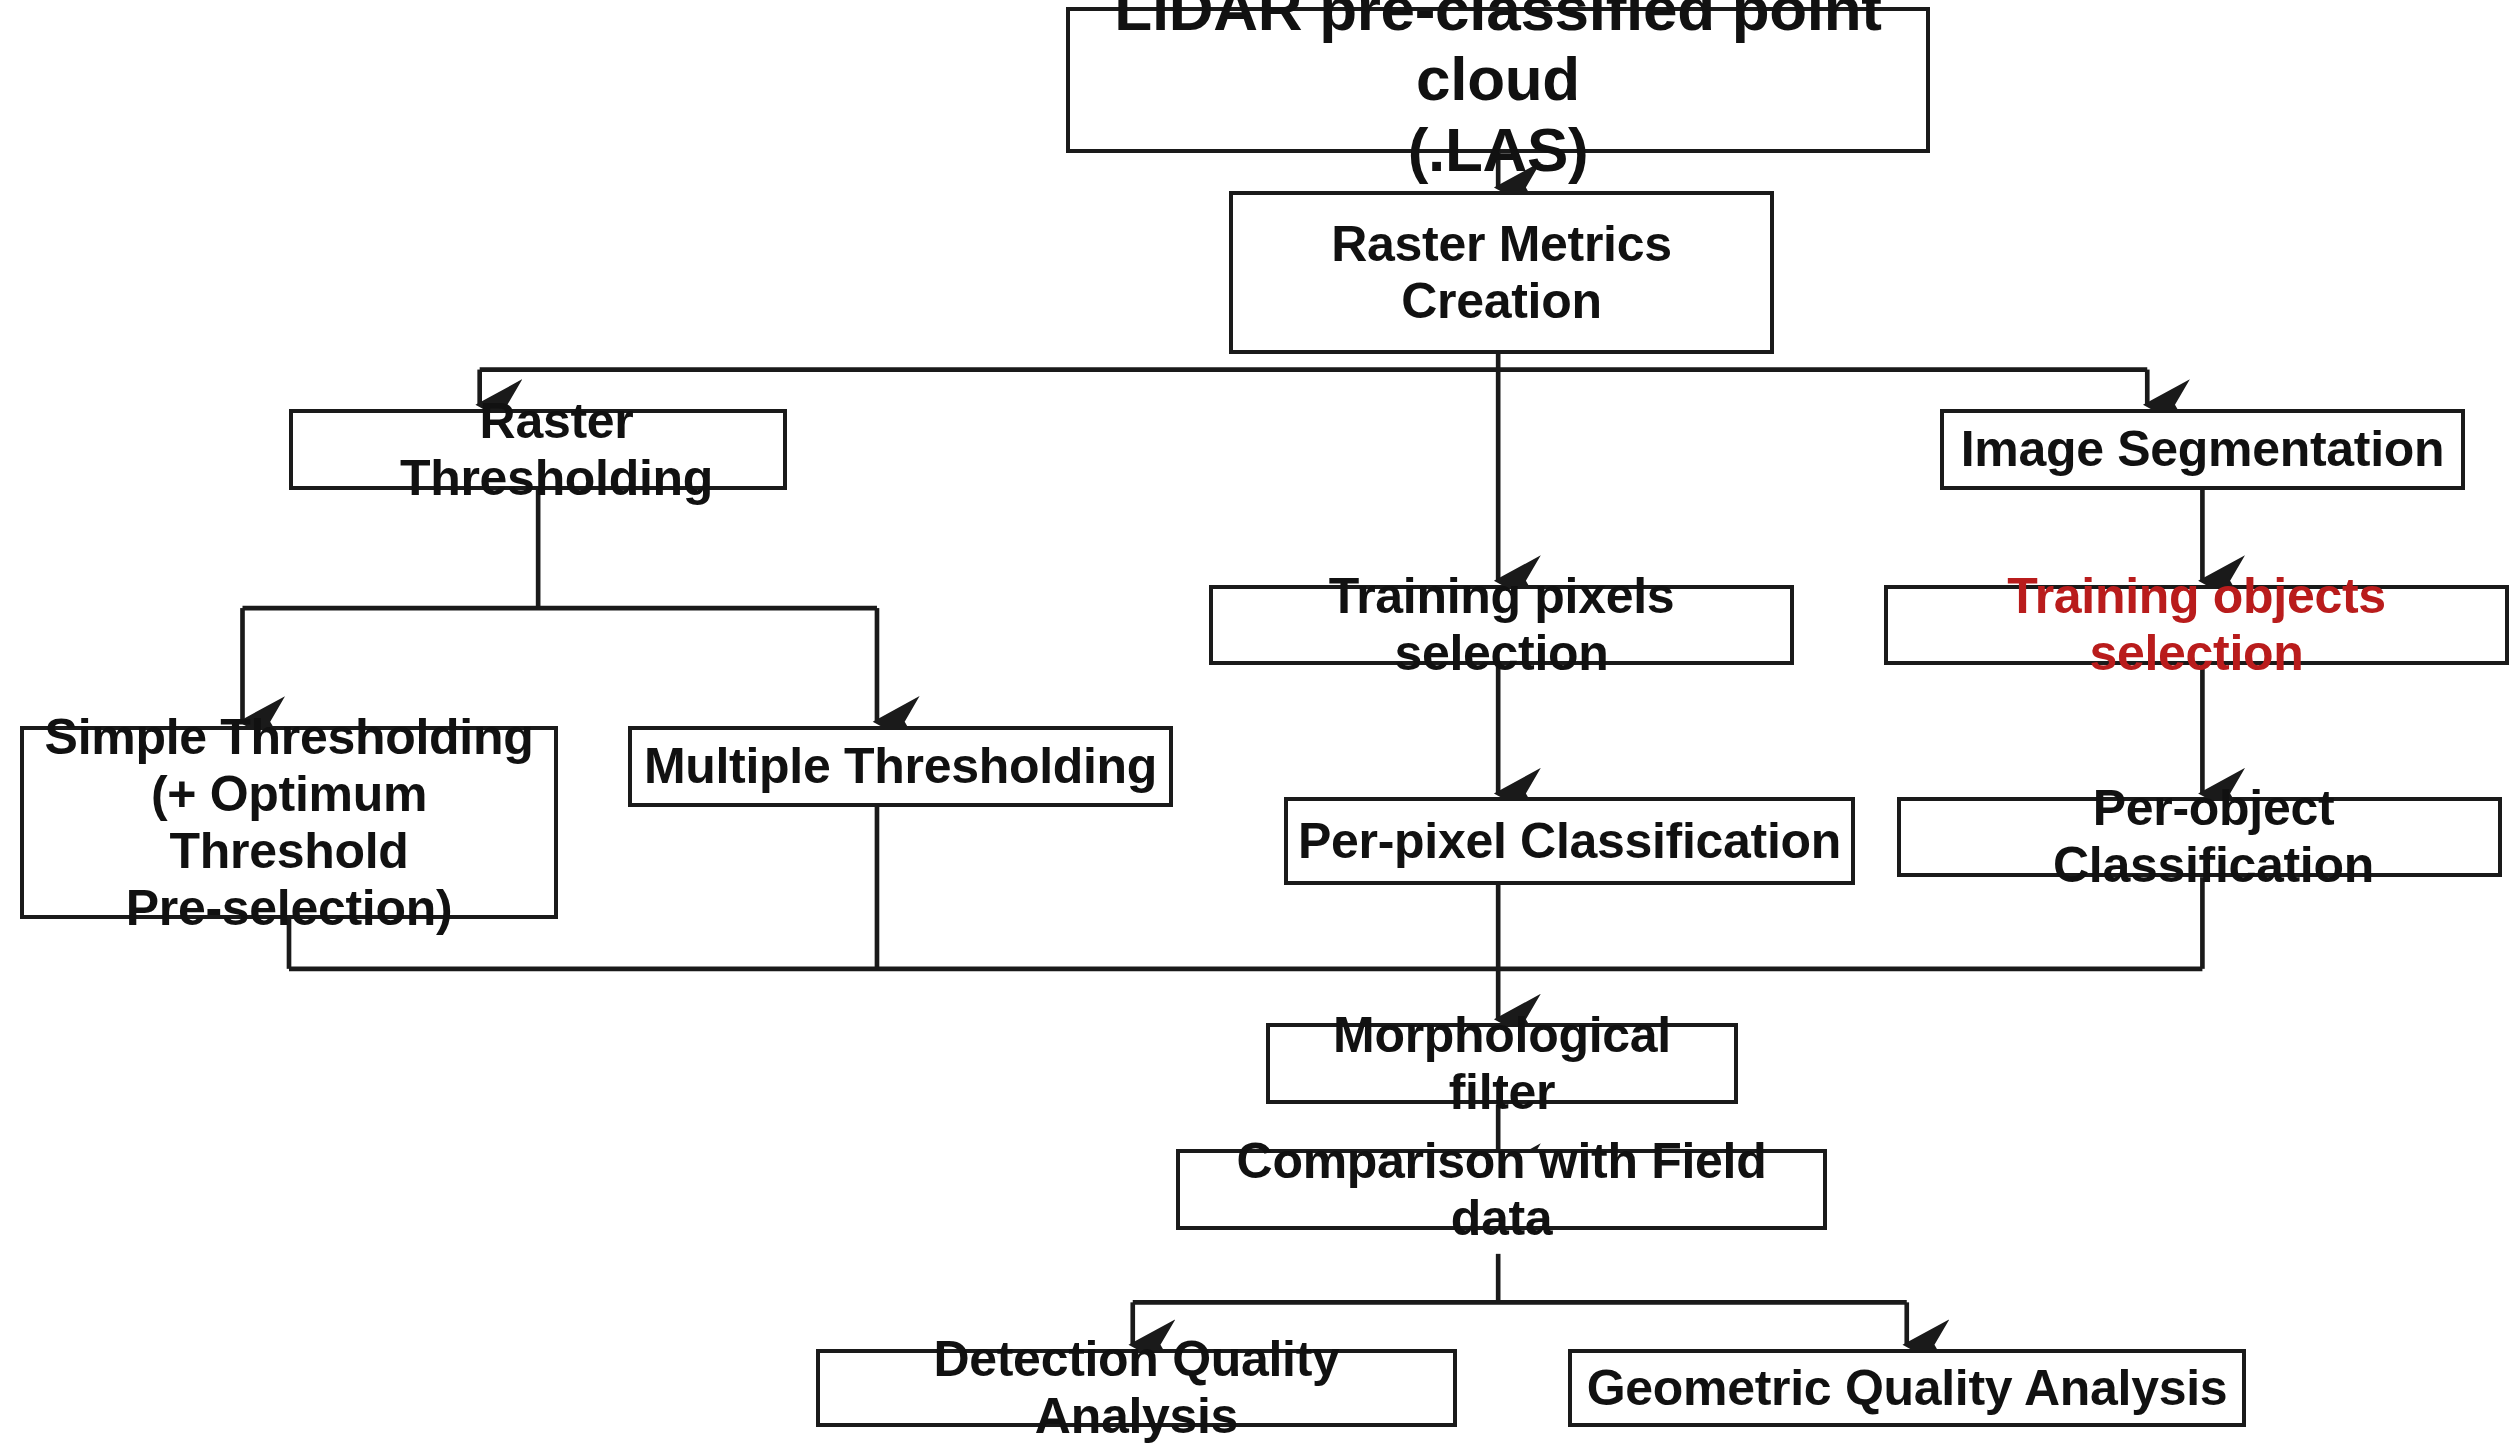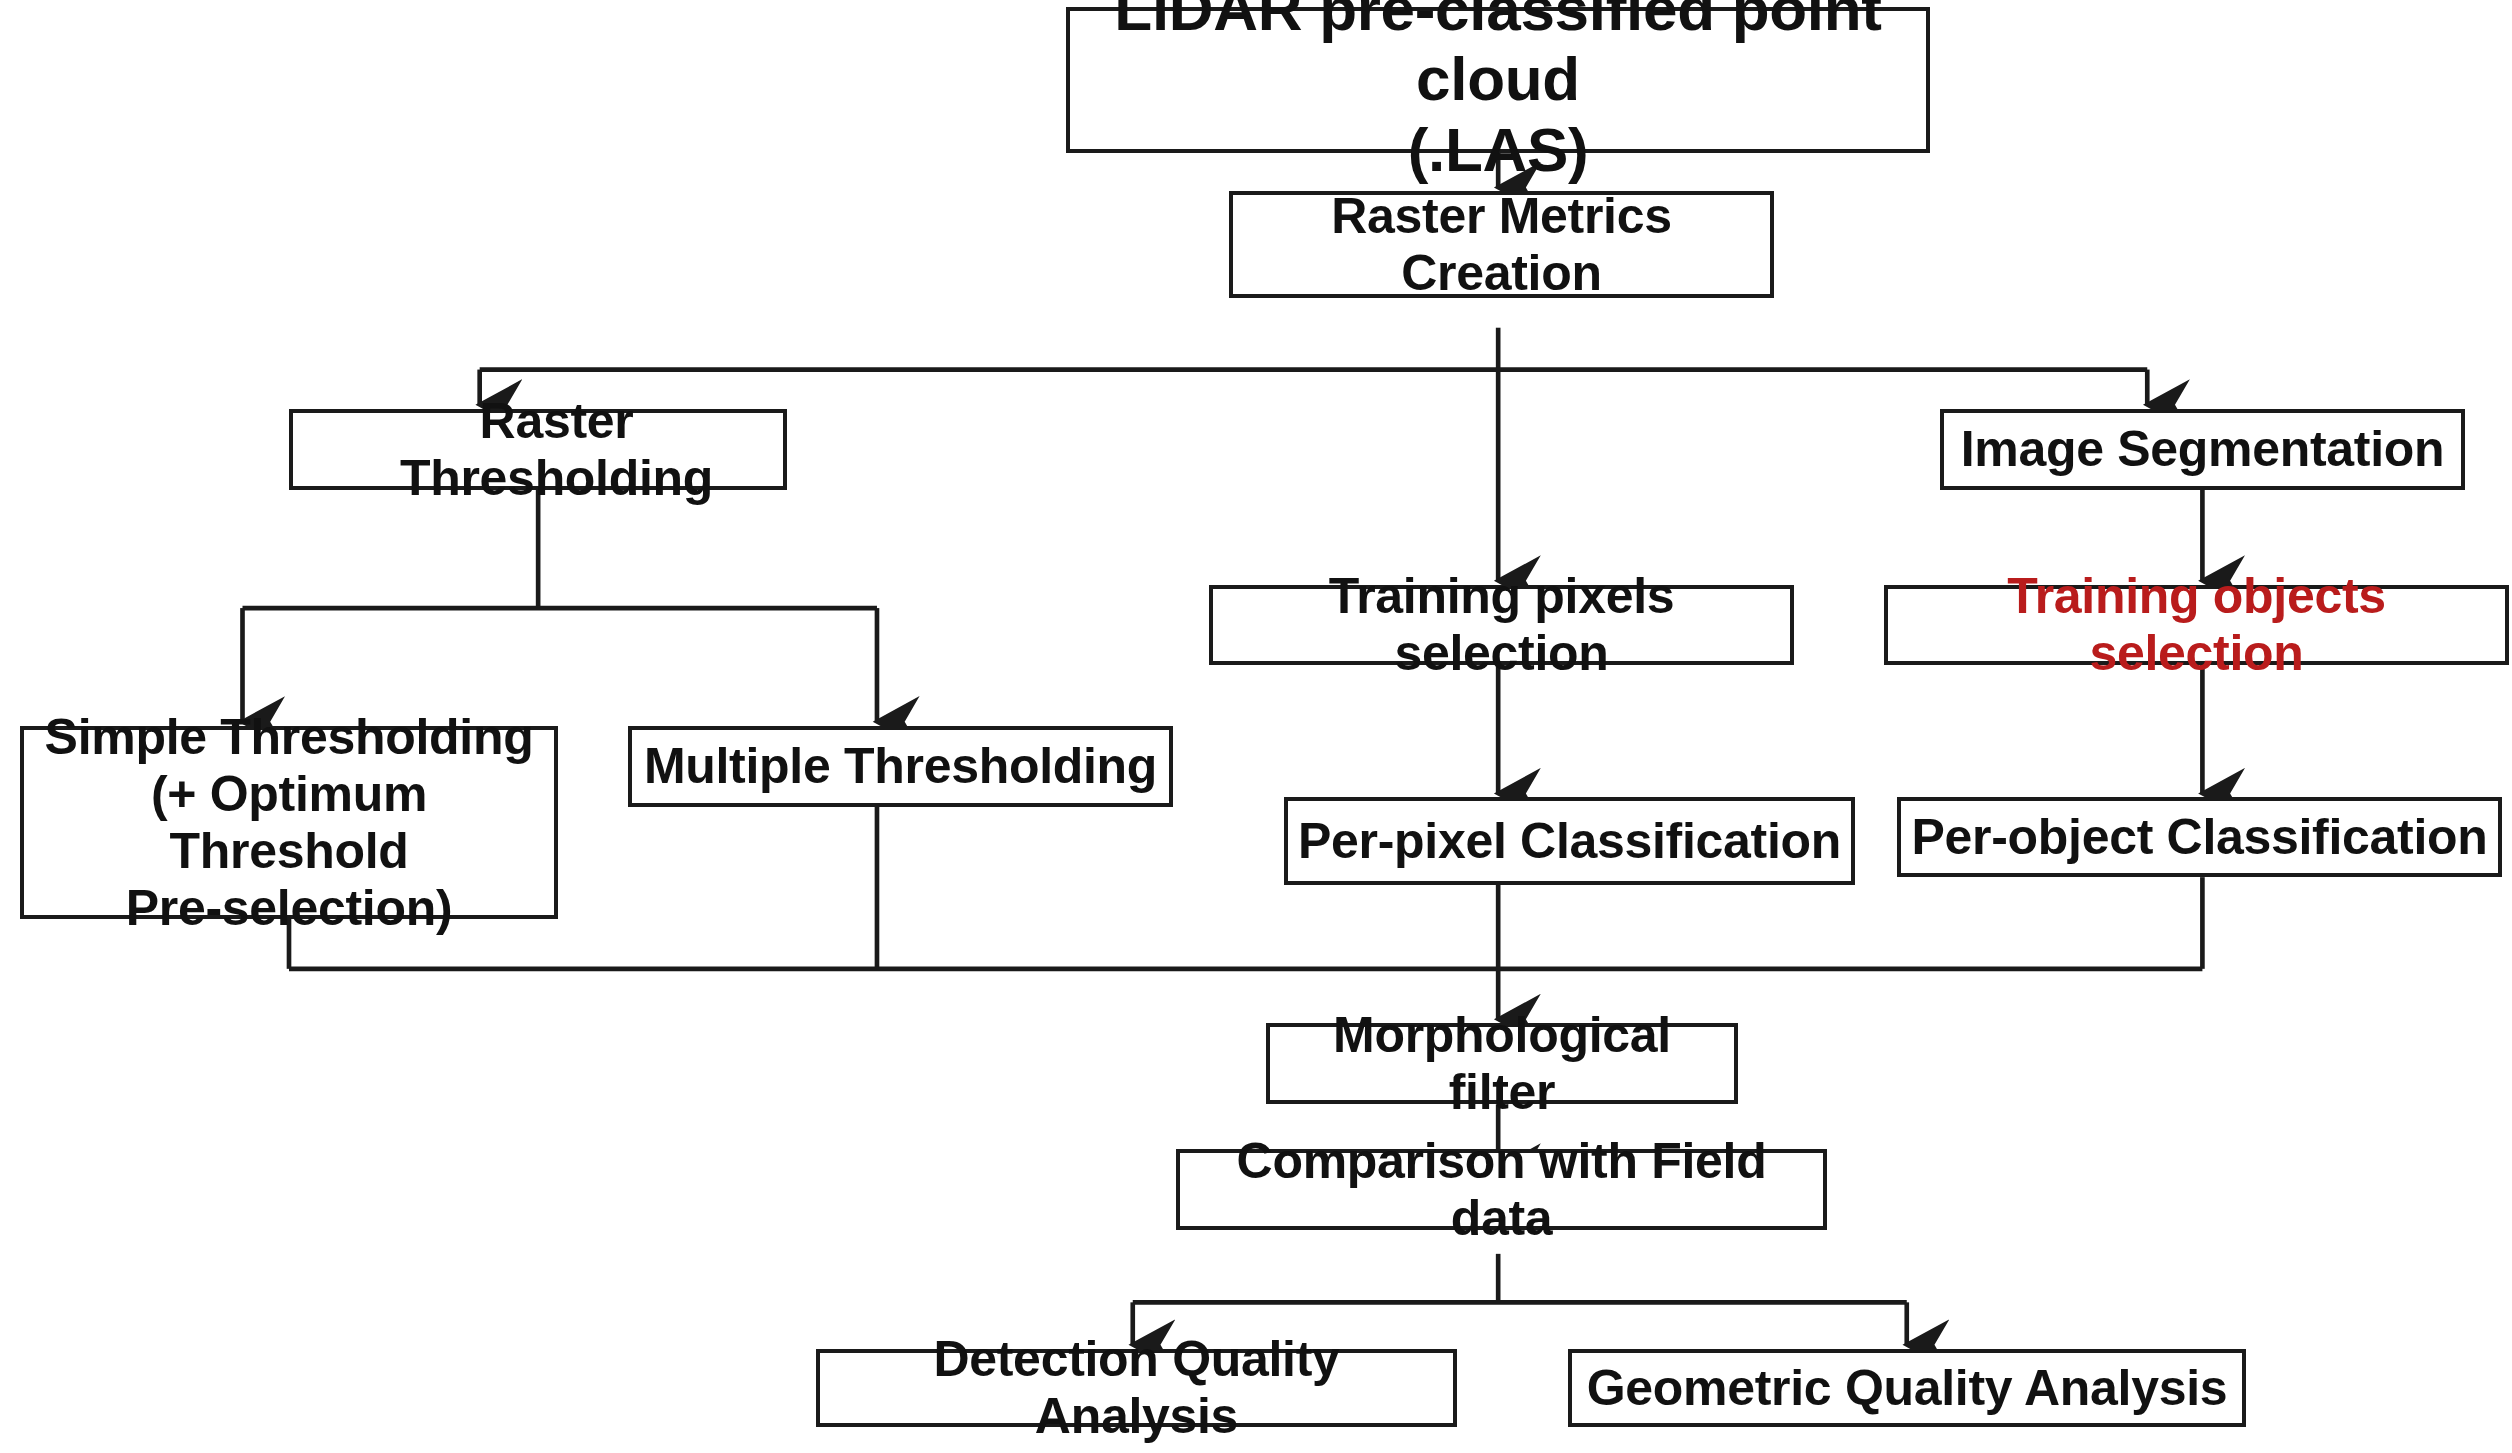--- a/index.html
+++ b/index.html
@@ -97,21 +97,21 @@
       <path d="M 1705 1960 L 2870 1960"></path>
       <path d="M 1705 1960 L 1705 2024" marker-end="url(#arrow)"></path>
       <path d="M 2870 1960 L 2870 2024" marker-end="url(#arrow)"></path>
     </g>
   </svg>
 
   <div class="node" style="left: 1066px; top: 6.6px; width: 864px; height: 146px; font-size: 62px; border-color: rgb(26, 26, 26); color: rgb(17, 17, 17);">
     <span class="lbl">LiDAR pre-classified point cloud
 (.LAS)</span>
   </div>
-  <div class="node" style="left: 1229px; top: 191px; width: 545px; height: 107px; font-size: 50px; border-color: rgb(26, 26, 26); color: rgb(17, 17, 17);">
+  <div class="node" style="left: 1229px; top: 191px; width: 545px; height: 163px; font-size: 50px; border-color: rgb(26, 26, 26); color: rgb(17, 17, 17);">
     <span class="lbl">Raster Metrics
 Creation</span>
   </div>
   <div class="node" style="left: 289px; top: 409px; width: 498px; height: 81px; font-size: 50px; border-color: rgb(26, 26, 26); color: rgb(17, 17, 17); padding-left: 37px;">
     <span class="lbl">Raster Thresholding</span>
   </div>
   <div class="node" style="left: 1940px; top: 409px; width: 525px; height: 81px; font-size: 50px; border-color: rgb(26, 26, 26); color: rgb(17, 17, 17);">
     <span class="lbl">Image Segmentation</span>
   </div>
   <div class="node" style="left: 1209px; top: 585px; width: 585px; height: 80px; font-size: 50px; border-color: rgb(26, 26, 26); color: rgb(17, 17, 17);">
@@ -124,21 +124,21 @@
     <span class="lbl">Simple Thresholding
 (+ Optimum Threshold
 Pre-selection)</span>
   </div>
   <div class="node" style="left: 595px; top: 726px; width: 545px; height: 81px; font-size: 50px; border-color: rgb(26, 26, 26); color: rgb(17, 17, 17); margin-left: 33px;">
     <span class="lbl">Multiple Thresholding</span>
   </div>
   <div class="node" style="left: 1284px; top: 797px; width: 571px; height: 88px; font-size: 50px; border-color: rgb(26, 26, 26); color: rgb(17, 17, 17);">
     <span class="lbl">Per-pixel Classification</span>
   </div>
-  <div class="node" style="left: 1897px; top: 797px; width: 605px; height: 80px; font-size: 50px; border-color: rgb(26, 26, 26); color: rgb(17, 17, 17);">
+  <div class="node" style="left: 1897px; top: 797px; width: 605px; height: 80px; font-size: 50px; border-color: rgb(26, 26, 26); color: rgb(17, 17, 17); padding-left: 28px;">
     <span class="lbl">Per-object Classification</span>
   </div>
   <div class="node" style="left: 1266px; top: 1023px; width: 472px; height: 81px; font-size: 50px; border-color: rgb(26, 26, 26); color: rgb(17, 17, 17);">
     <span class="lbl">Morphological filter</span>
   </div>
   <div class="node" style="left: 1176px; top: 1149px; width: 651px; height: 81px; font-size: 50px; border-color: rgb(26, 26, 26); color: rgb(17, 17, 17);">
     <span class="lbl">Comparison with Field data</span>
   </div>
   <div class="node" style="left: 816px; top: 1349px; width: 641px; height: 78px; font-size: 50px; border-color: rgb(26, 26, 26); color: rgb(17, 17, 17);">
     <span class="lbl">Detection Quality Analysis</span>

